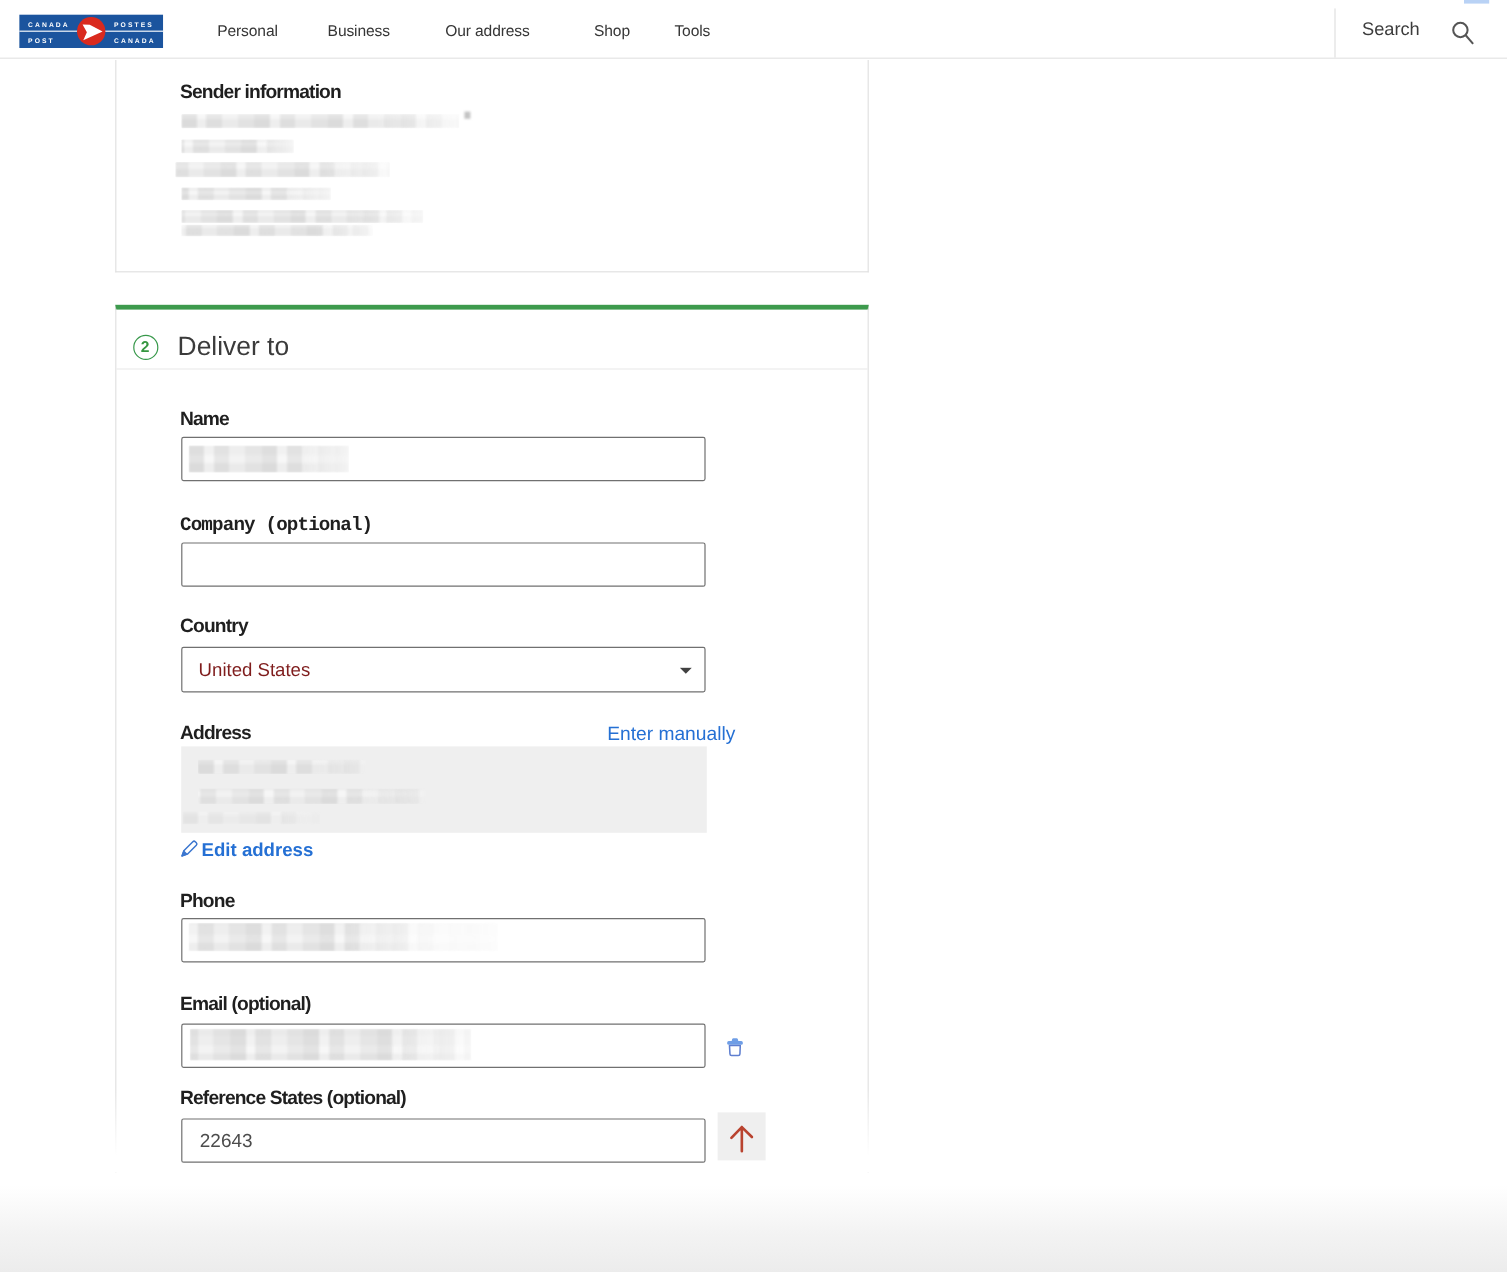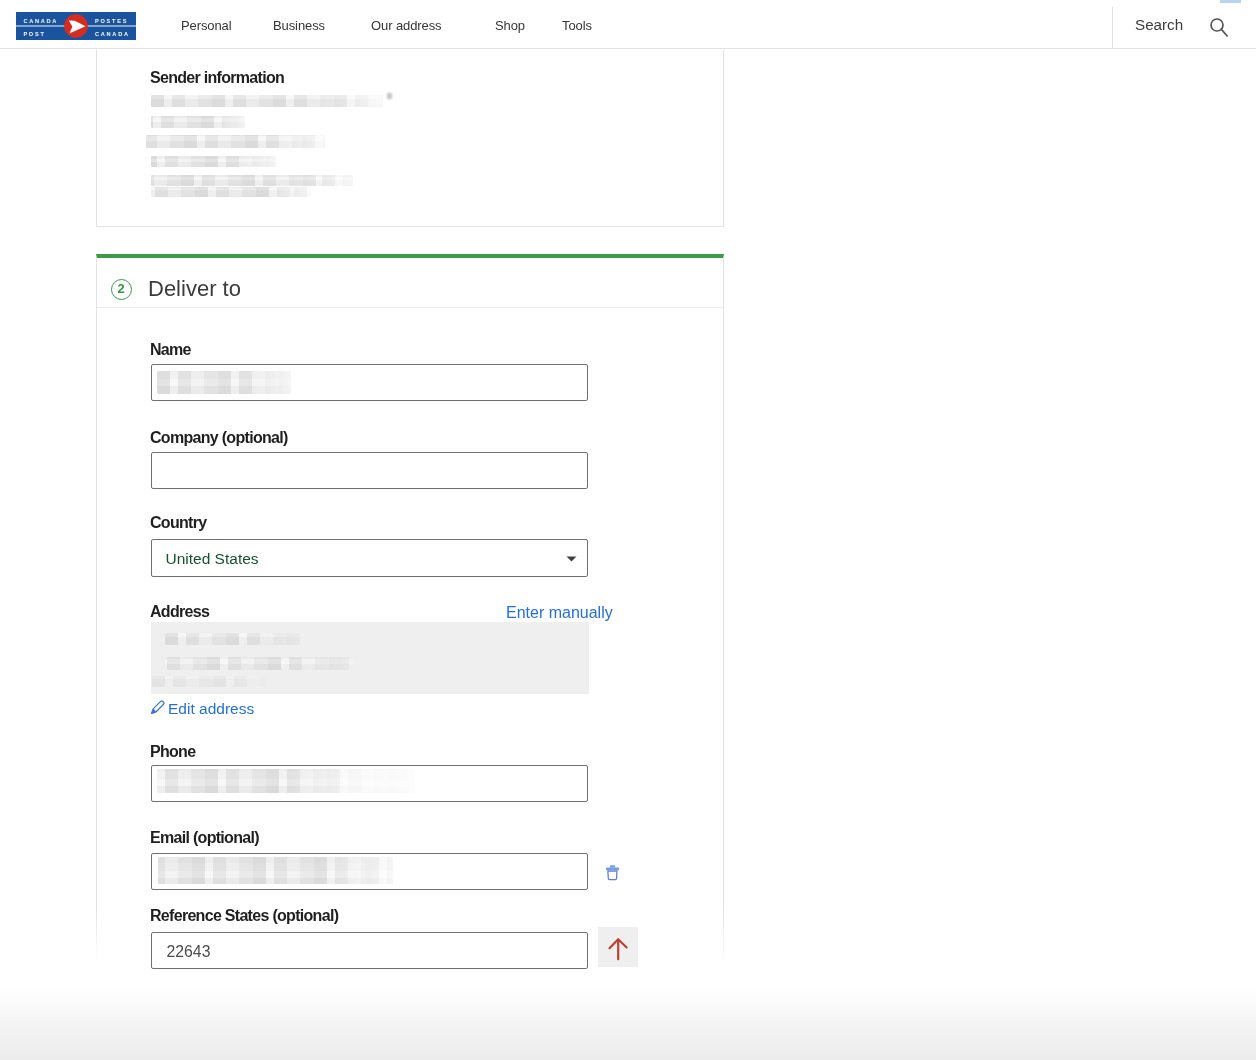--- a/index.html
+++ b/index.html
@@ -61,42 +61,42 @@
 <div class="abs" style="left:95px;top:907px;width:630px;height:70px;background:linear-gradient(rgba(255,255,255,0),rgba(255,255,255,1) 80%);"></div>
 <div class="abs" style="left:97px;top:307px;width:626px;height:1px;background:#ececec;"></div>
 
 <div class="abs" style="left:110.5px;top:278.5px;width:21px;height:21px;border:1.8px solid #37984a;border-radius:50%;color:#35963f;font-size:13px;font-weight:bold;text-align:center;line-height:18px;">2</div>
 <div class="abs" style="left:148px;top:276px;font-size:22px;color:#3b3b3b;">Deliver to</div>
 
 <div class="lbl" style="left:150px;top:341px;">Name</div>
 <div class="inp" style="left:151px;top:364px;"></div>
 <div class="rdx" style="left:157px;top:371px;width:134px;height:23px;"></div>
 
-<div class="lbl" style="left:150px;top:429px;">Company (optional)</div>
+<div class="lbl" style="left:150px;top:429px;font-family:Liberation Mono, monospace;">Company (optional)</div>
 <div class="inp" style="left:151px;top:452px;"></div>
 
 <div class="lbl" style="left:150px;top:514px;">Country</div>
 <div class="inp" style="left:151px;top:539px;height:38px;"></div>
-<div class="abs" style="left:165.5px;top:550px;font-size:15.5px;color:#14532d;">United States</div>
+<div class="abs" style="left:165.5px;top:550px;font-size:15.5px;color:#7f1d1d;">United States</div>
 <svg class="abs" style="left:566px;top:555.5px;" width="11" height="6" viewBox="0 0 11 6">
   <path d="M0.5 0.5 L5.5 5.5 L10.5 0.5 Z" fill="#414141"></path>
 </svg>
 
 <div class="lbl" style="left:150px;top:603px;">Address</div>
 <div class="link" style="left:506px;top:604px;">Enter manually</div>
 <div class="abs" style="left:151px;top:622px;width:438px;height:72px;background:#efefef;"></div>
 <div class="rdx" style="left:165px;top:633px;width:140px;height:12px;"></div>
 <div class="rdx" style="left:165px;top:657px;width:190px;height:13px;background-position:-19px 0,0 2px;"></div>
 <div class="rdx" style="left:152px;top:676px;width:115px;height:11px;opacity:.55;"></div>
 
 <svg class="abs" style="left:150px;top:699px;" width="16" height="16" viewBox="0 0 16 16">
   <path d="M3.2 9.9 L1.6 14.4 L6.1 12.8 L13.6 5.3 Q14.6 4.3 13.6 3.3 L12.7 2.4 Q11.7 1.4 10.7 2.4 Z" fill="none" stroke="#3b76cf" stroke-width="1.25" stroke-linejoin="round"></path>
   <path d="M3.2 9.9 L1.6 14.4 L6.1 12.8 Z" fill="#3b76cf" stroke="#3b76cf" stroke-width="0.8" stroke-linejoin="round"></path>
 </svg>
-<div class="link" style="left:168px;top:700px;font-size:15.5px;">Edit address</div>
+<div class="link" style="left:168px;top:700px;font-size:15.5px;font-weight:bold;">Edit address</div>
 
 <div class="lbl" style="left:150px;top:743px;">Phone</div>
 <div class="inp" style="left:151px;top:765px;"></div>
 <div class="rdx" style="left:157px;top:769px;width:258px;height:24px;background-position:-13px 0,0 1px;-webkit-mask-image:linear-gradient(90deg,#000 0 52%,rgba(0,0,0,.3) 75%,rgba(0,0,0,.08) 100%);mask-image:linear-gradient(90deg,#000 0 52%,rgba(0,0,0,.3) 75%,rgba(0,0,0,.08) 100%);"></div>
 
 <div class="lbl" style="left:150px;top:829px;">Email (optional)</div>
 <div class="inp" style="left:151px;top:853px;"></div>
 <div class="rdx" style="left:158px;top:857px;width:235px;height:27px;background-position:-27px 0,0 2px;"></div>
 <svg class="abs" style="left:604.5px;top:863.5px;" width="15" height="17" viewBox="0 0 15 17">
   <path d="M4.9 2.6 Q5 1.2 6.1 1.2 L8.9 1.2 Q10 1.2 10.1 2.6 L10.2 3.4 L4.8 3.4 Z" fill="#6f9ee6"></path>

